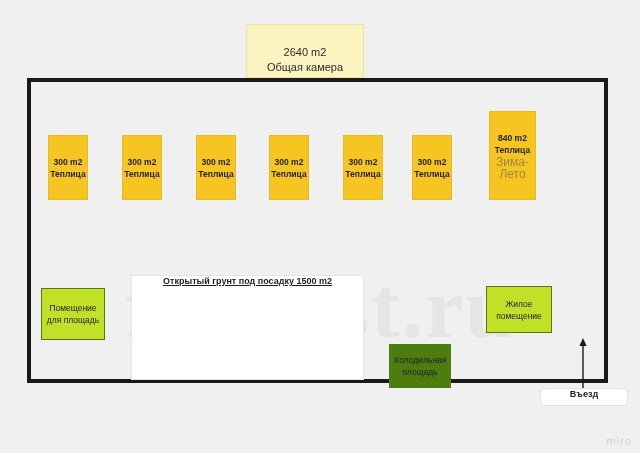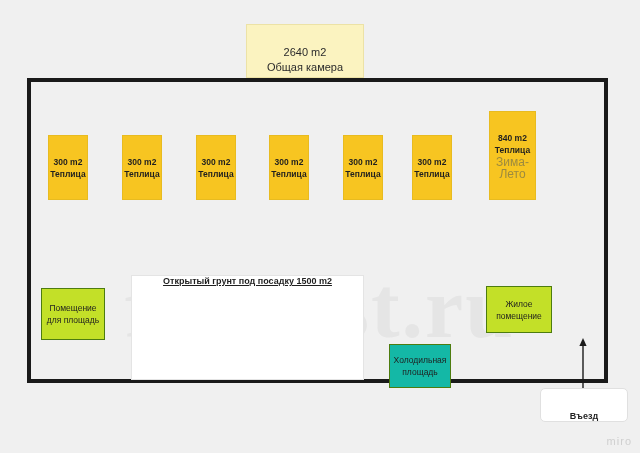--- a/index.html
+++ b/index.html
@@ -95,23 +95,23 @@
     position:absolute;left:131px;top:275px;width:233px;height:105px;
     background:#ffffff;
     border:1px solid #e4e4e4;
     box-sizing:border-box;
     display:flex;align-items:flex-start;justify-content:center;
     color:#1f1f1f;font-size:9px;font-weight:700;text-decoration:underline;
   }
 
   
   .entrance{
-    position:absolute;left:540px;top:388px;width:88px;height:34px;
+    position:absolute;left:540px;top:388px;width:88px;height:18px;
     background:#ffffff;border:1px solid #e0e0e0;border-radius:5px;
-    display:flex;align-items:flex-end;justify-content:center;
+    display:flex;align-items:flex-start;justify-content:center;
     color:#1f1f1f;font-size:9px;font-weight:700;
     box-sizing:border-box;
   }
   .arrow{position:absolute;left:575px;top:338px;width:16px;height:54px;}
 </style>
 </head>
 <body>
 
 <div id="board">
 
@@ -158,21 +158,21 @@
 
   <div class="open-ground">
     <span>Открытый грунт под посадку 1500 m2</span>
   </div>
 
   <div id="building-layer">
       <div class="bld" style="left: 41px; top: 288px; width: 64px; height: 52px; background: rgb(195, 224, 40);">
         <span>Помещение</span>
         <span>для площадь</span>
       </div>
-      <div class="bld" style="left: 389px; top: 344px; width: 62px; height: 44px; background: #14b8a6;">
+      <div class="bld" style="left: 389px; top: 344px; width: 62px; height: 44px; background: #4d7c0f;">
         <span>Холодильная</span>
         <span>площадь</span>
       </div>
       <div class="bld" style="left: 473px; top: 286px; width: 66px; height: 47px; background: rgb(195, 224, 40); margin-left: 13px;">
         <span>Жилое</span>
         <span>помещение</span>
       </div>
     </div>
 
   <svg class="arrow" viewBox="0 0 16 54">

